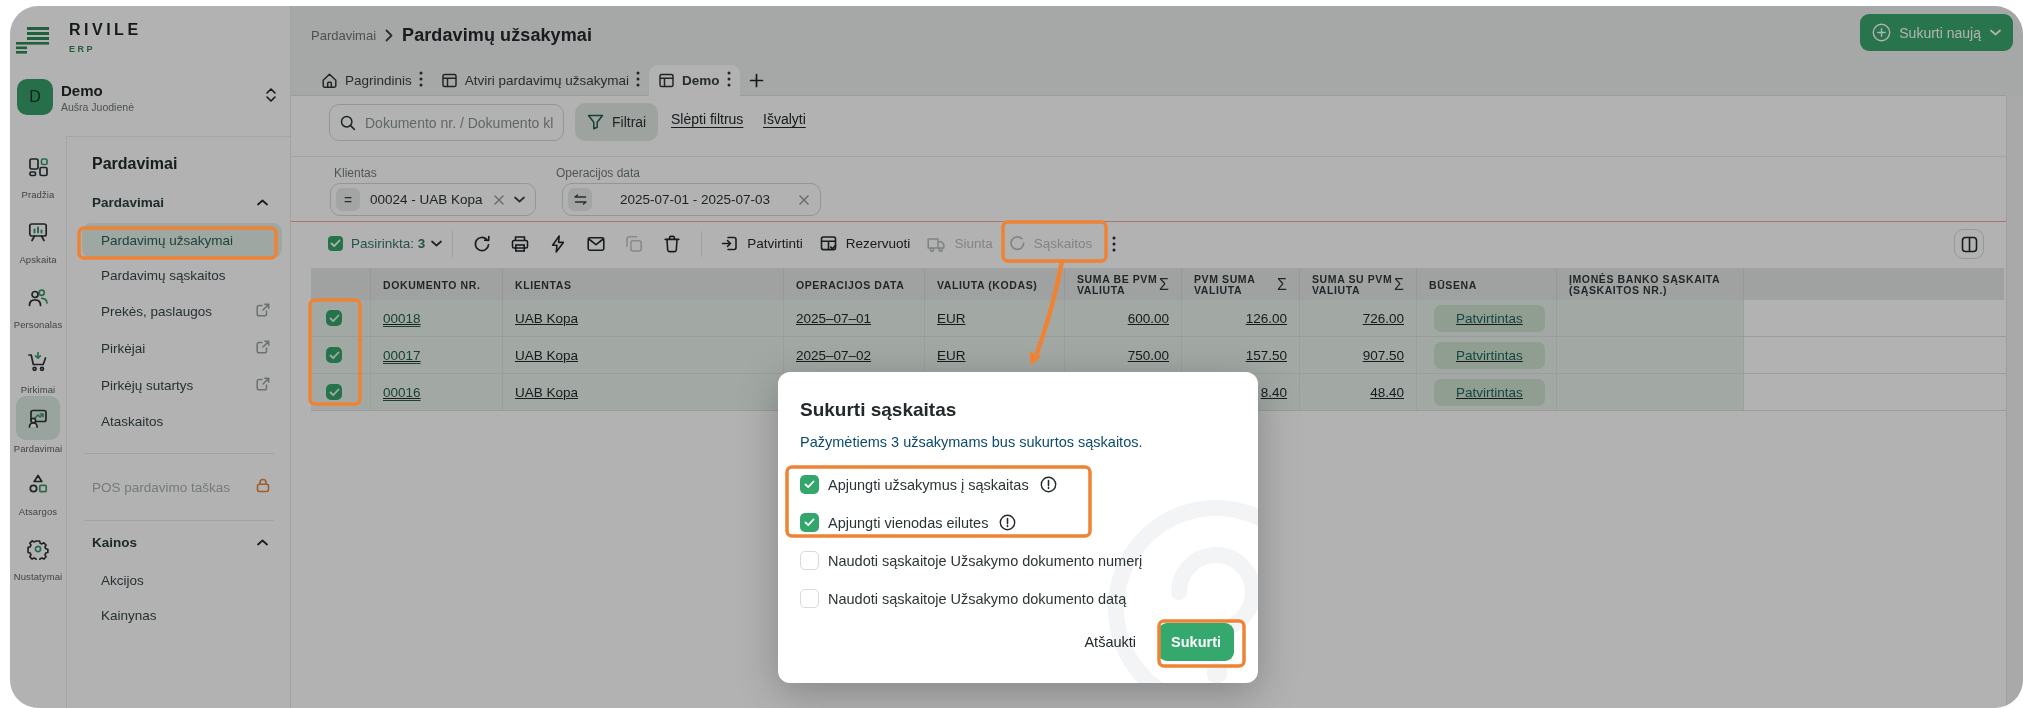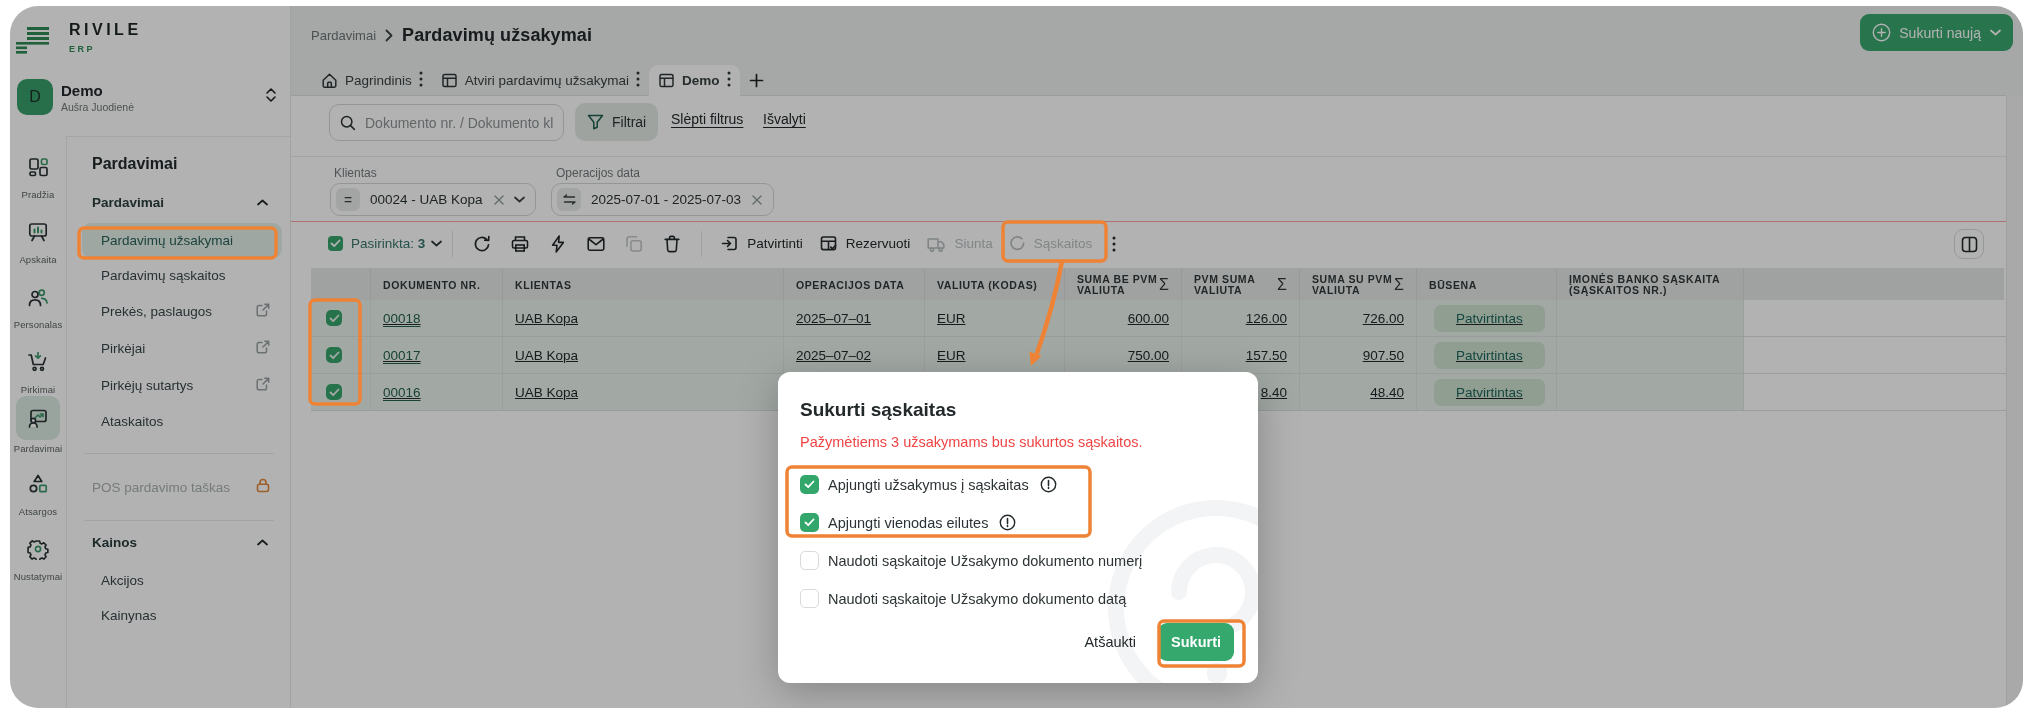--- a/index.html
+++ b/index.html
@@ -129,21 +129,21 @@
   .doc-link { color:#235f4b; text-decoration:underline; text-underline-offset:3px; cursor:pointer; }
   .pill { background:#cfe2d2; color:#1c655b; font-size:13.5px; padding:6px 22px; border-radius:7px; margin-left:5px; }
 
   
   .overlay { position:absolute; inset:0; background:rgba(0,0,0,0.30); z-index:50; }
   .modal { position:absolute; left:768px; top:366px; width:480px; height:311px; background:#fff;
     border-radius:12px; z-index:60; box-shadow:0 10px 40px rgba(0,0,0,0.25); overflow:hidden; }
   .wm { position:absolute; left:298px; top:96px; color:#f3f4f5; z-index:0; }
   .modal-inner { position:relative; z-index:1; padding:27px 22px 0 22px; }
   .modal-title { font-size:19px; font-weight:700; color:#23292b; }
-  .modal-sub { font-size:14.5px; color:#ef4444; margin-top:13px; }
+  .modal-sub { font-size:14.5px; color:#0c4a6e; margin-top:13px; }
   .m-check-row { display:flex; align-items:center; margin-top:19px; height:19px; }
   .m-check-row:first-child { margin-top:25px; }
   .m-box { width:19px; height:19px; border-radius:5px; background:#33a76b; display:flex; align-items:center;
     justify-content:center; color:#fff; flex:none; cursor:pointer; }
   .m-box.off { background:#fff; border:1px solid #d8dbda; }
   .m-label { font-size:14.5px; color:#2c3335; margin-left:9px; }
   .m-info { margin-left:11px; color:#23292b; display:flex; }
   .modal-foot { position:absolute; right:24px; bottom:22px; display:flex; align-items:center; z-index:1; }
   .btn-text { font-size:14.5px; color:#23292b; margin-right:22px; cursor:pointer; font-weight:500; }
   .btn-green { background:#35a86e; color:#fff; font-size:14.5px; font-weight:700; border-radius:9px;
@@ -432,21 +432,21 @@
                 <path d="M2 2 L10 10 M10 2 L2 10"></path>
               </svg>
           </span>
           <span class="chip-car">
             <svg width="11" height="7" viewBox="0 0 11 7" fill="none" stroke="currentColor" stroke-width="1.7" stroke-linecap="round" stroke-linejoin="round">
                 <path d="M1 1.5 L5.5 5.5 L10 1.5"></path>
               </svg>
           </span>
         </div>
         <span class="chip-label" style="left:265px;">Operacijos data</span>
-        <div class="chip" style="left:260px;">
+        <div class="chip" style="left:271px;gap:18px;">
           <span class="chip-op">
             <svg width="13" height="11" viewBox="0 0 13 11" fill="none" stroke="currentColor" stroke-width="1.4" stroke-linecap="round" stroke-linejoin="round">
                 <path d="M3.5 1 L1 3 L11.5 3"></path>
                 <path d="M9.5 10 L12 8 L1.5 8"></path>
               </svg>
           </span>
           <span class="chip-txt">2025-07-01 - 2025-07-03</span>
           <span class="chip-x">
             <svg width="12" height="12" viewBox="0 0 12 12" stroke="currentColor" stroke-width="1.6" stroke-linecap="round">
                 <path d="M2 2 L10 10 M10 2 L2 10"></path>

